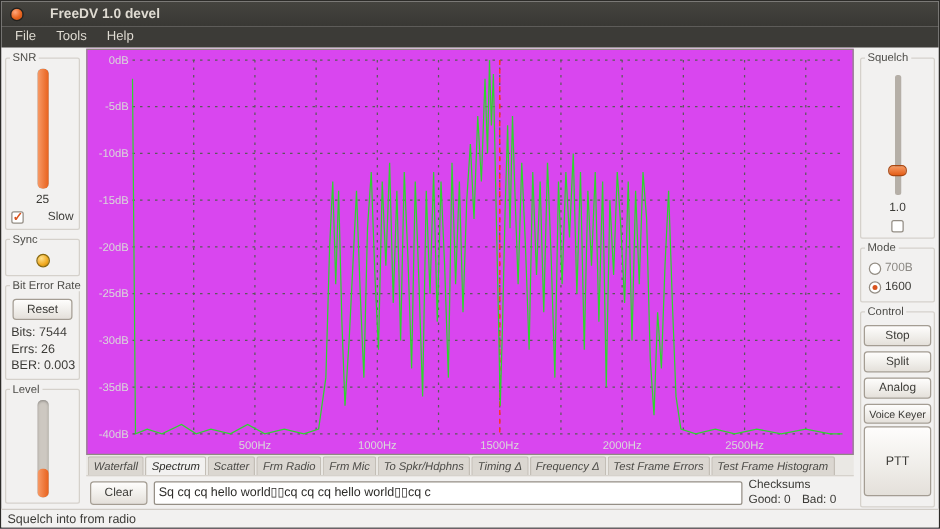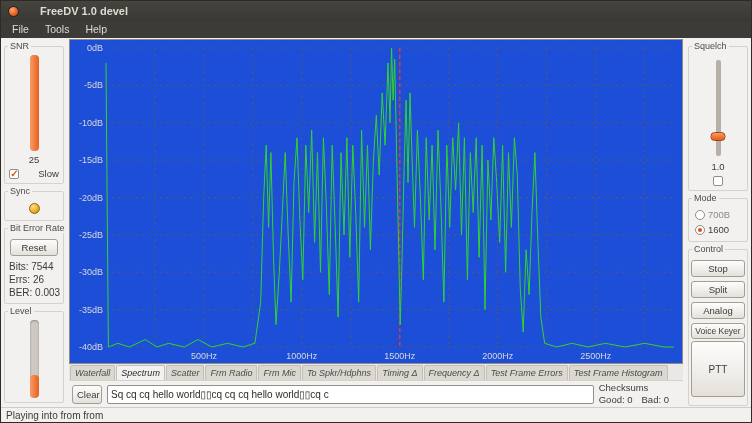--- a/index.html
+++ b/index.html
@@ -67,31 +67,31 @@
   .radio { width: 10px; height: 10px; border-radius: 50%; border: 1px solid #938d84;
            background: #fff; position: relative; flex: 0 0 auto; }
   .radio.selected::after { content: ""; position: absolute; inset: 2px; border-radius: 50%;
            background: #d9531e; }
 
   .ctrl-btn { width: 54px; margin: 2px 0; }
   .ptt-btn { margin-top: auto; margin-bottom: 4px; height: 56px; width: 54px; font-size: 10px; }
 
   
   .center { flex: 1; display: flex; flex-direction: column; min-width: 0; padding: 1px 2px 0; }
-  .plot { flex: 1; background: #1d4ed8; border: 1px solid #8f8a82; position: relative; min-height: 0; padding-left: 40px; }
+  .plot { flex: 1; background: #d946ef; border: 1px solid #8f8a82; position: relative; min-height: 0; padding-left: 40px; }
   .plot svg { position: absolute; left: 0; top: 0; }
 
   .tabs { display: flex; align-items: flex-end; height: 17px; flex: 0 0 17px; padding: 1px 1px 0;
           gap: 1px; background: #eae8e4; border-bottom: 1px solid #d6d2cc; overflow: hidden; font-style: italic; }
   .tab { font-size: 9px; color: #4c4b47; background: #dbd7d1; border: 1px solid #c3beb6;
          border-bottom: none; border-radius: 2px 2px 0 0; padding: 2px 4px; white-space: nowrap; }
   .tab.active { background: #f2f1f0; color: #2c2b28; }
 
   .bottom-row { display: flex; align-items: center; gap: 5px; padding: 3px 3px; height: 26px; flex: 0 0 26px; }
-  .clear-btn { width: 30px; height: 19px; }
+  .clear-btn { width: 46px; height: 19px; }
   .msg-input { flex: 1; height: 19px; border: 1px solid #958f86; border-radius: 2px; font-size: 10px;
                padding: 1px 3px; font-family: inherit; color: #2c2b28; background: #fff; min-width: 0; }
   .checksums { font-size: 9.5px; color: #3c3b37; line-height: 1.25; flex: 0 0 auto; padding-right: 2px; }
   .checksums .row2 span { margin-right: 9px; }
 
   .statusbar { height: 15px; flex: 0 0 15px; border-top: 1px solid #d0ccc6; font-size: 10px;
                color: #3c3b37; display: flex; align-items: center; padding: 0 5px; background: #f2f1f0; }
 </style>
 </head>
 <body>
@@ -242,15 +242,15 @@
         <button class="btn ctrl-btn">Split</button>
         <button class="btn ctrl-btn">Analog</button>
         <button class="btn ctrl-btn" style="font-size:8.5px;padding:2px 1px">Voice Keyer</button>
         <button class="btn ptt-btn">PTT</button>
       </div>
     </div>
 
   </div>
 
   <div class="statusbar">
-    <span>Playing into from from</span>
+    <span>Squelch into from radio</span>
   </div>
 </div>
 
 </body></html>

